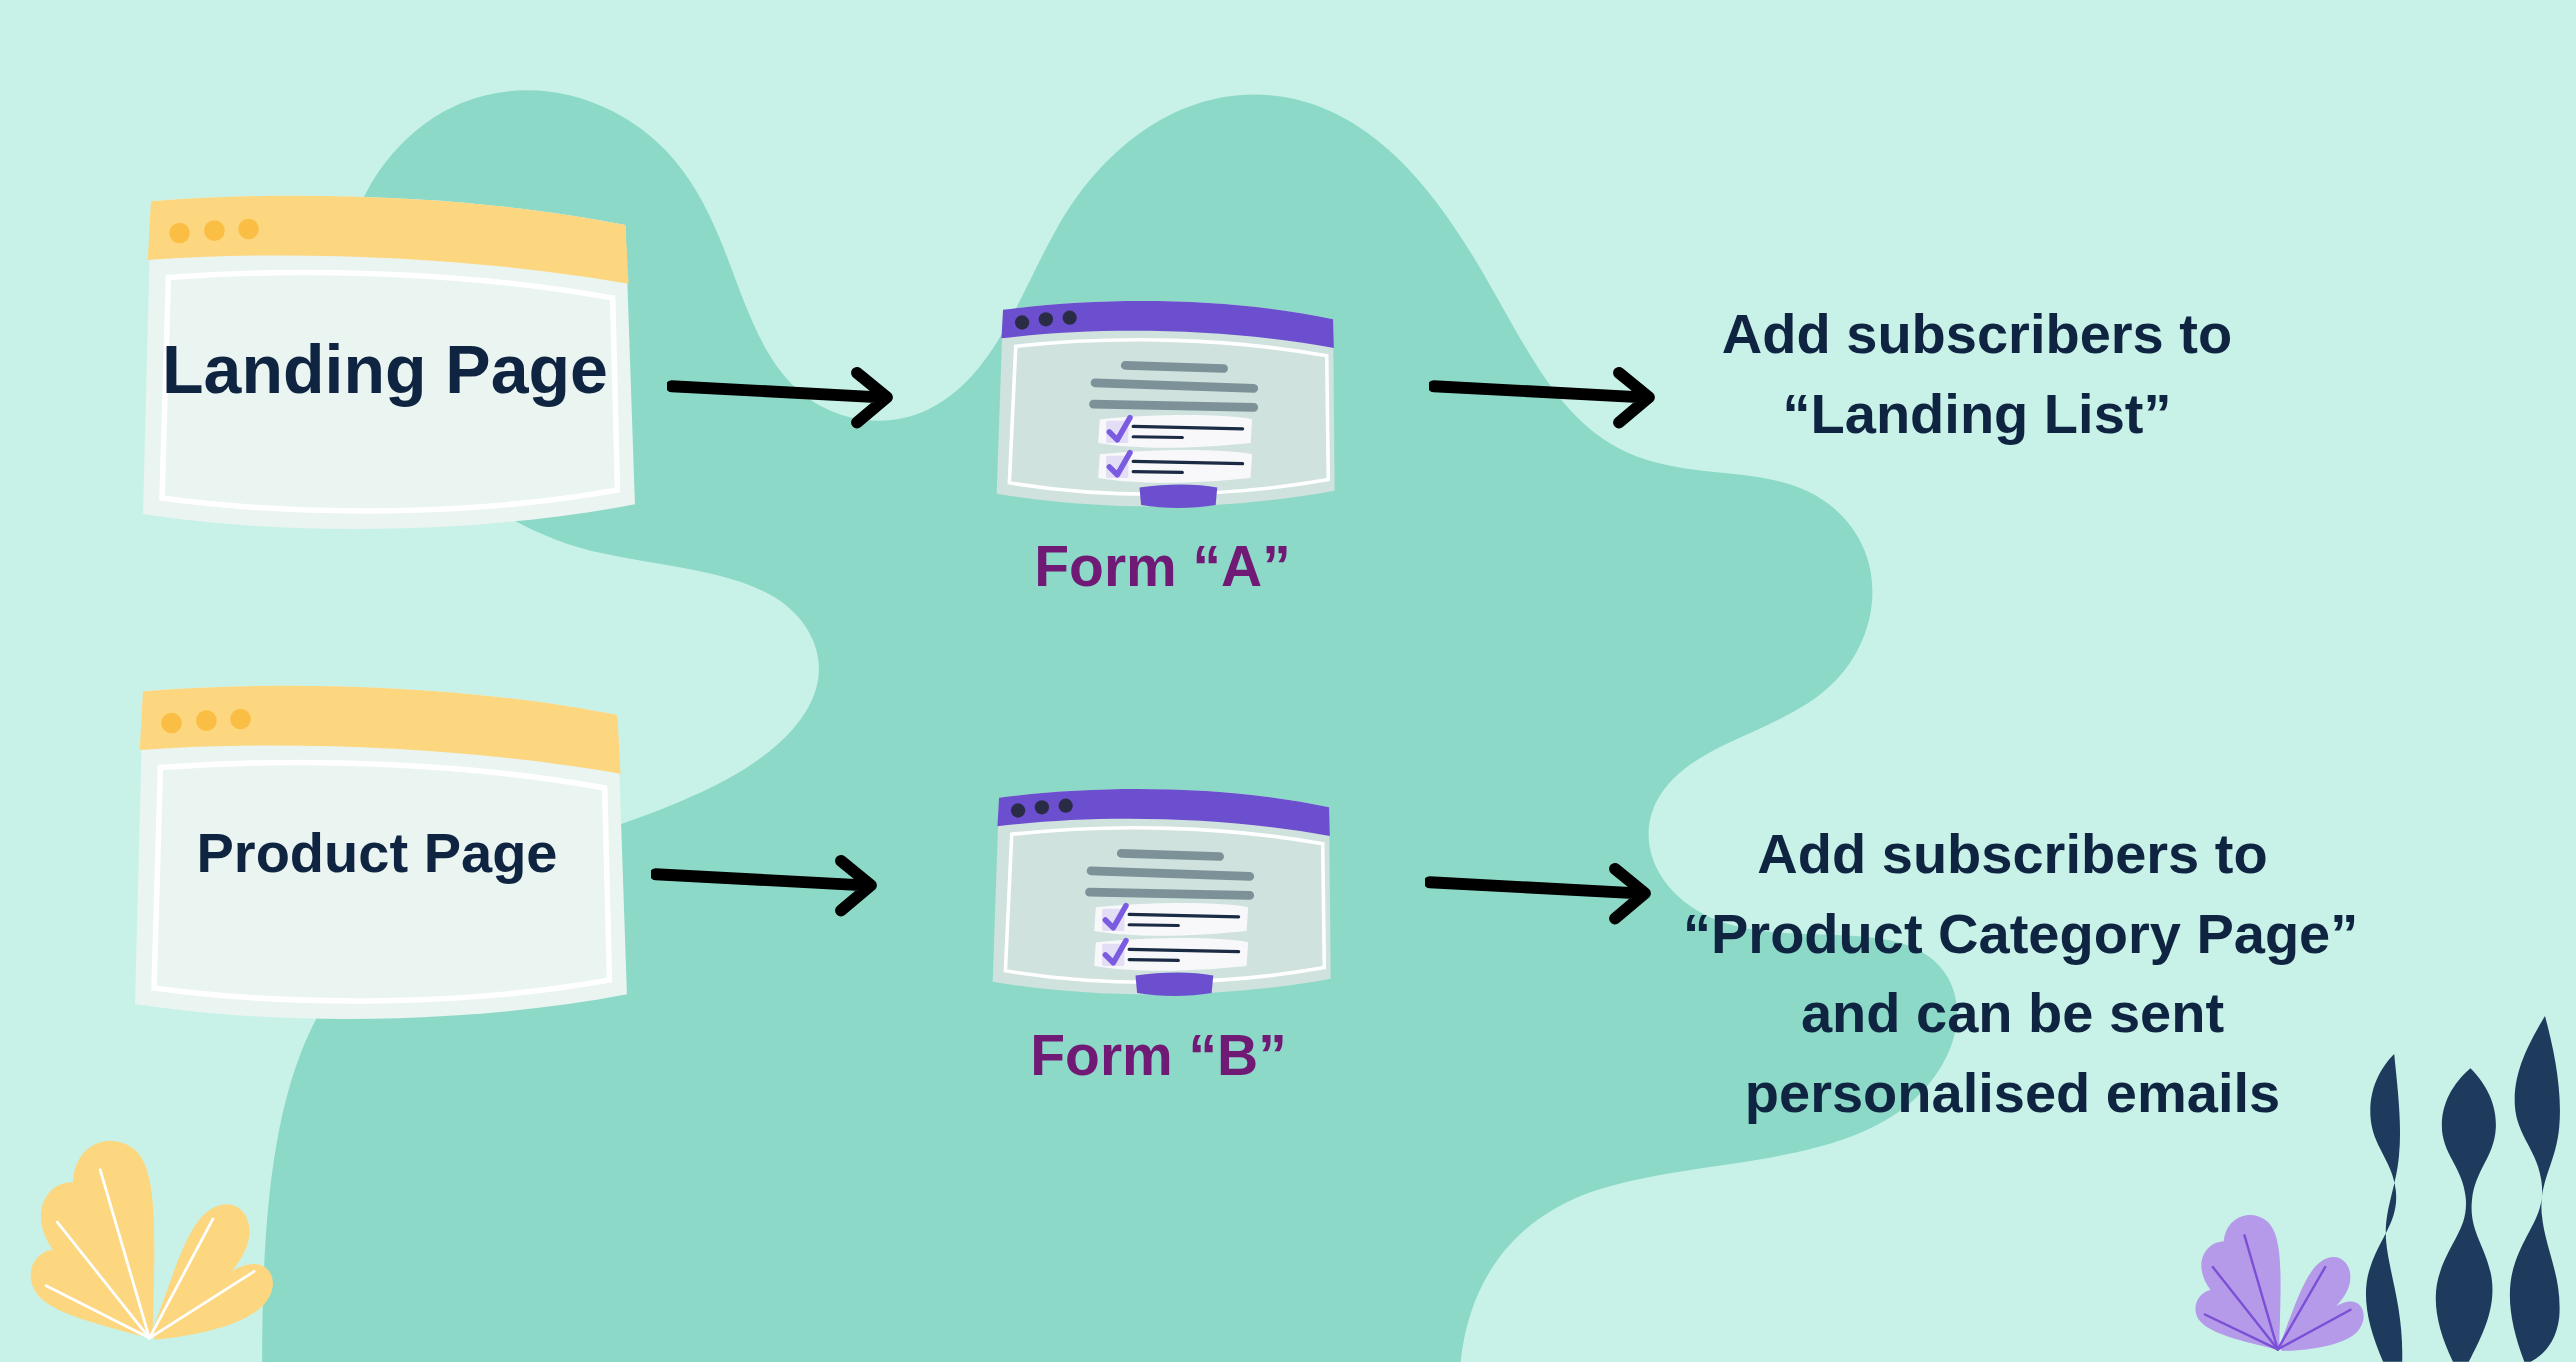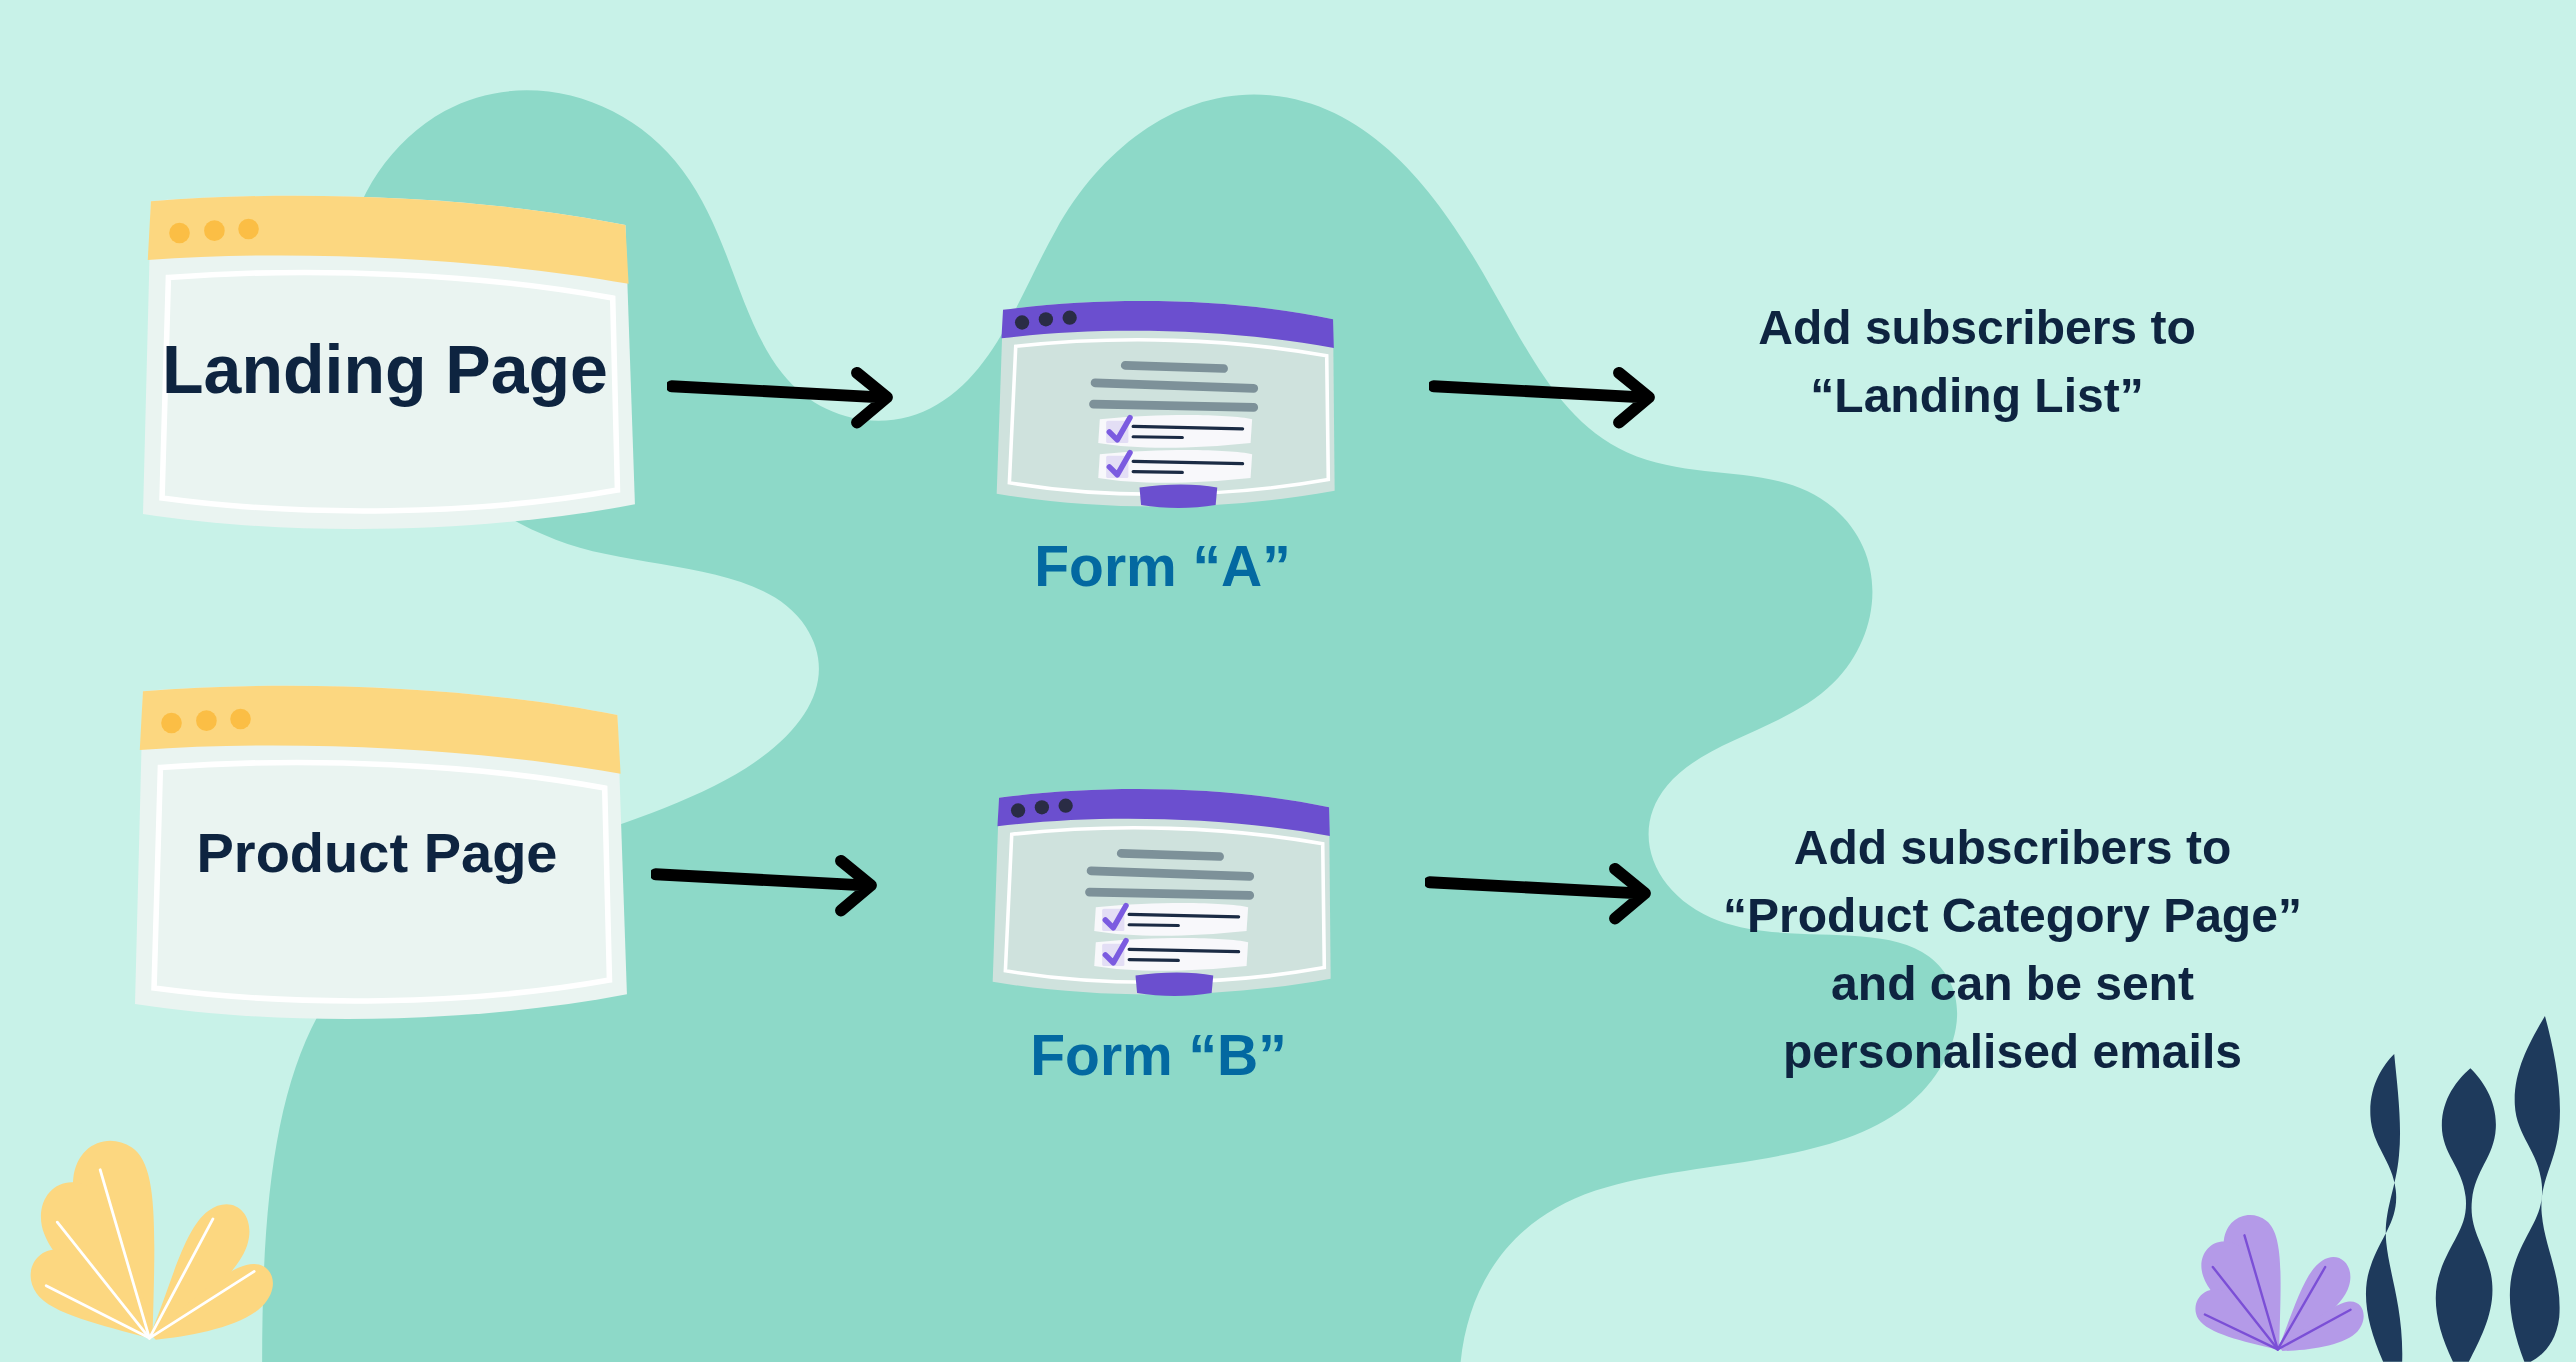--- a/index.html
+++ b/index.html
@@ -8,26 +8,26 @@
     background:#C8F2E8;
     font-family:"Liberation Sans", sans-serif;
   }
   .stage{position:absolute;inset:0;}
   .svg-full{position:absolute;top:0;left:0;width:2576px;height:1362px;}
 
   
   .window{position:absolute;}
   .win-title{ font-weight:bold; color:#0E2440; text-align:center;}
   .form-label{
-    position:absolute;text-align:center;color:#0369a1;
+    position:absolute;text-align:center;color:#701a75;
     font-weight:bold;font-size:57px;white-space:nowrap;
   }
   .result-block{
     position:absolute;text-align:center;color:#0E2440;
-    font-weight:bold;font-size:48px;line-height:1.42;
+    font-weight:bold;font-size:56px;line-height:1.42;
   }
   .result-block div{white-space:nowrap;}
 </style>
 </head>
 <body>
 
 <div class="stage">
 
   <svg class="svg-full" viewBox="0 0 3245 1716">
     <path d="M 330 1716

